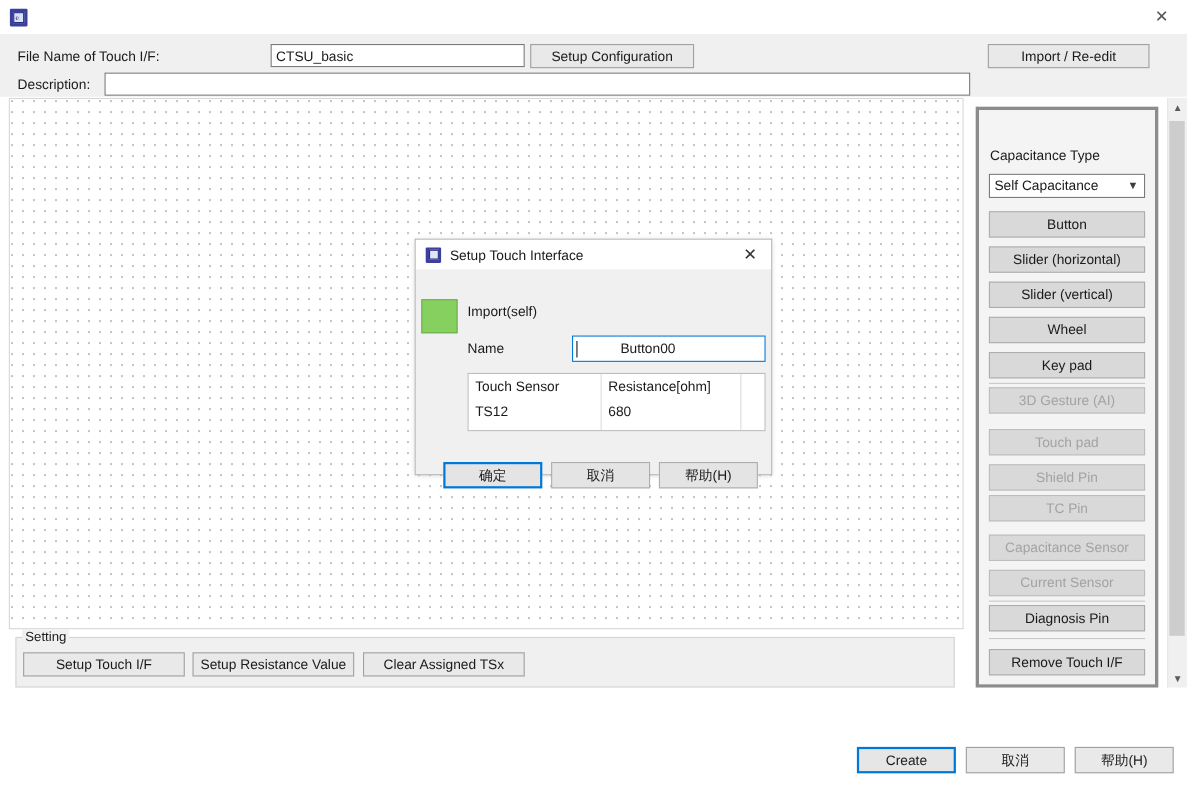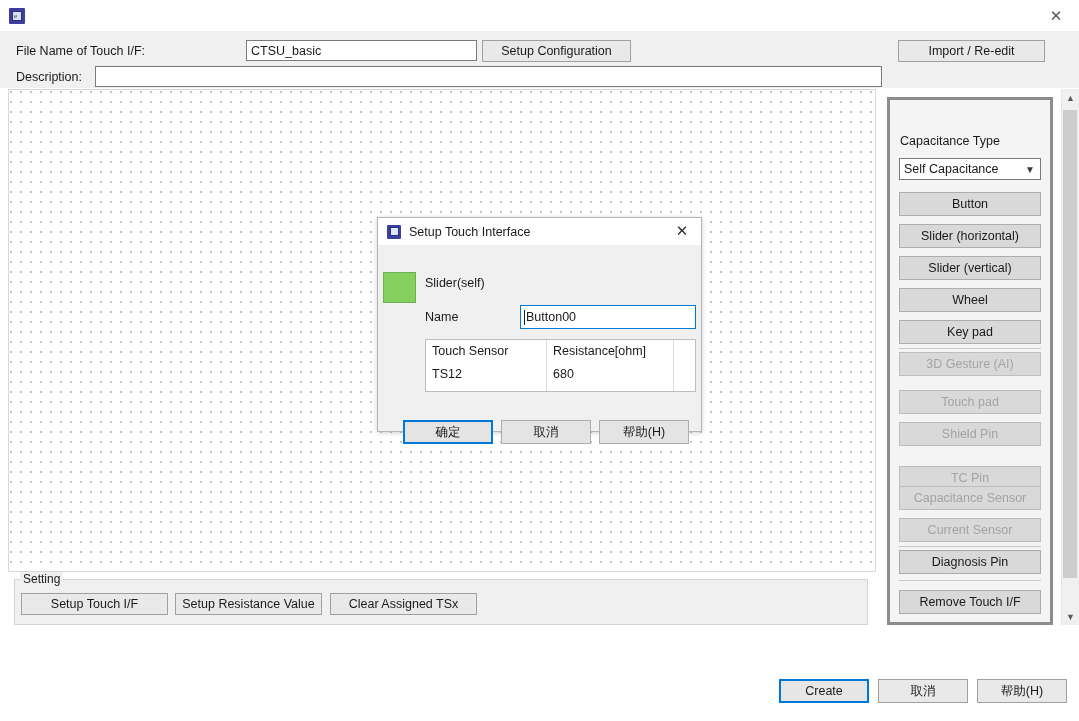--- a/index.html
+++ b/index.html
@@ -360,20 +360,21 @@
     position: absolute;
     left: 142px; top: 60px;
     width: 176px; height: 24px;
     background: #ffffff;
     border: 1px solid #0078d7;
     box-sizing: border-box;
     display: flex;
     align-items: center;
     font-size: 12.5px;
     color: #1a1a1a;
+    gap: 38px;
   }
   #name-input .caret {
     width: 1px; height: 15px;
     background: #1a1a1a;
     margin-left: 3px;
   }
   #name-input .val { padding-left: 1px; }
 
   #sensor-table {
     position: absolute;
@@ -464,21 +465,21 @@
     <div id="palette-items">
         <div class="pal-btn" style="top: 70px;">Button</div>
         <div class="pal-btn" style="top: 102px;">Slider (horizontal)</div>
         <div class="pal-btn" style="top: 134px;">Slider (vertical)</div>
         <div class="pal-btn" style="top: 166px;">Wheel</div>
         <div class="pal-btn" style="top: 198px;">Key pad</div>
         <div class="pal-sep" style="top: 226px;"></div>
         <div class="pal-btn disabled" style="top: 230px;">3D Gesture (AI)</div>
         <div class="pal-btn disabled" style="top: 268px;">Touch pad</div>
         <div class="pal-btn disabled" style="top: 300px;">Shield Pin</div>
-        <div class="pal-btn disabled" style="top: 344px;">TC Pin</div>
+        <div class="pal-btn disabled" style="top: 328px;">TC Pin</div>
         <div class="pal-btn disabled" style="top: 364px;">Capacitance Sensor</div>
         <div class="pal-btn disabled" style="top: 396px;">Current Sensor</div>
         <div class="pal-sep" style="top: 424px;"></div>
         <div class="pal-btn" style="top: 428px;">Diagnosis Pin</div>
         <div class="pal-sep" style="top: 458px;"></div>
         <div class="pal-btn" style="top: 468px;">Remove Touch I/F</div>
       </div>
   </div>
 </div>
 
@@ -496,21 +497,21 @@
   <div id="dialog-titlebar">
     <div id="dialog-icon">
       <div class="chip-outer"></div>
       <div class="chip-inner"></div>
     </div>
     <div id="dialog-title">Setup Touch Interface</div>
     <div id="dialog-close">✕</div>
   </div>
   <div id="dialog-body">
     <div id="iface-swatch" style="background: rgb(134, 208, 96);"></div>
-    <div id="iface-type-label">Slider(self)</div>
+    <div id="iface-type-label">Import(self)</div>
 
     <div id="name-label">Name</div>
     <div id="name-input">
       <span class="caret"></span>
       <span class="val">Button00</span>
     </div>
 
     <div id="sensor-table">
       <div class="col-div-1"></div>
       <div class="col-div-2"></div>

